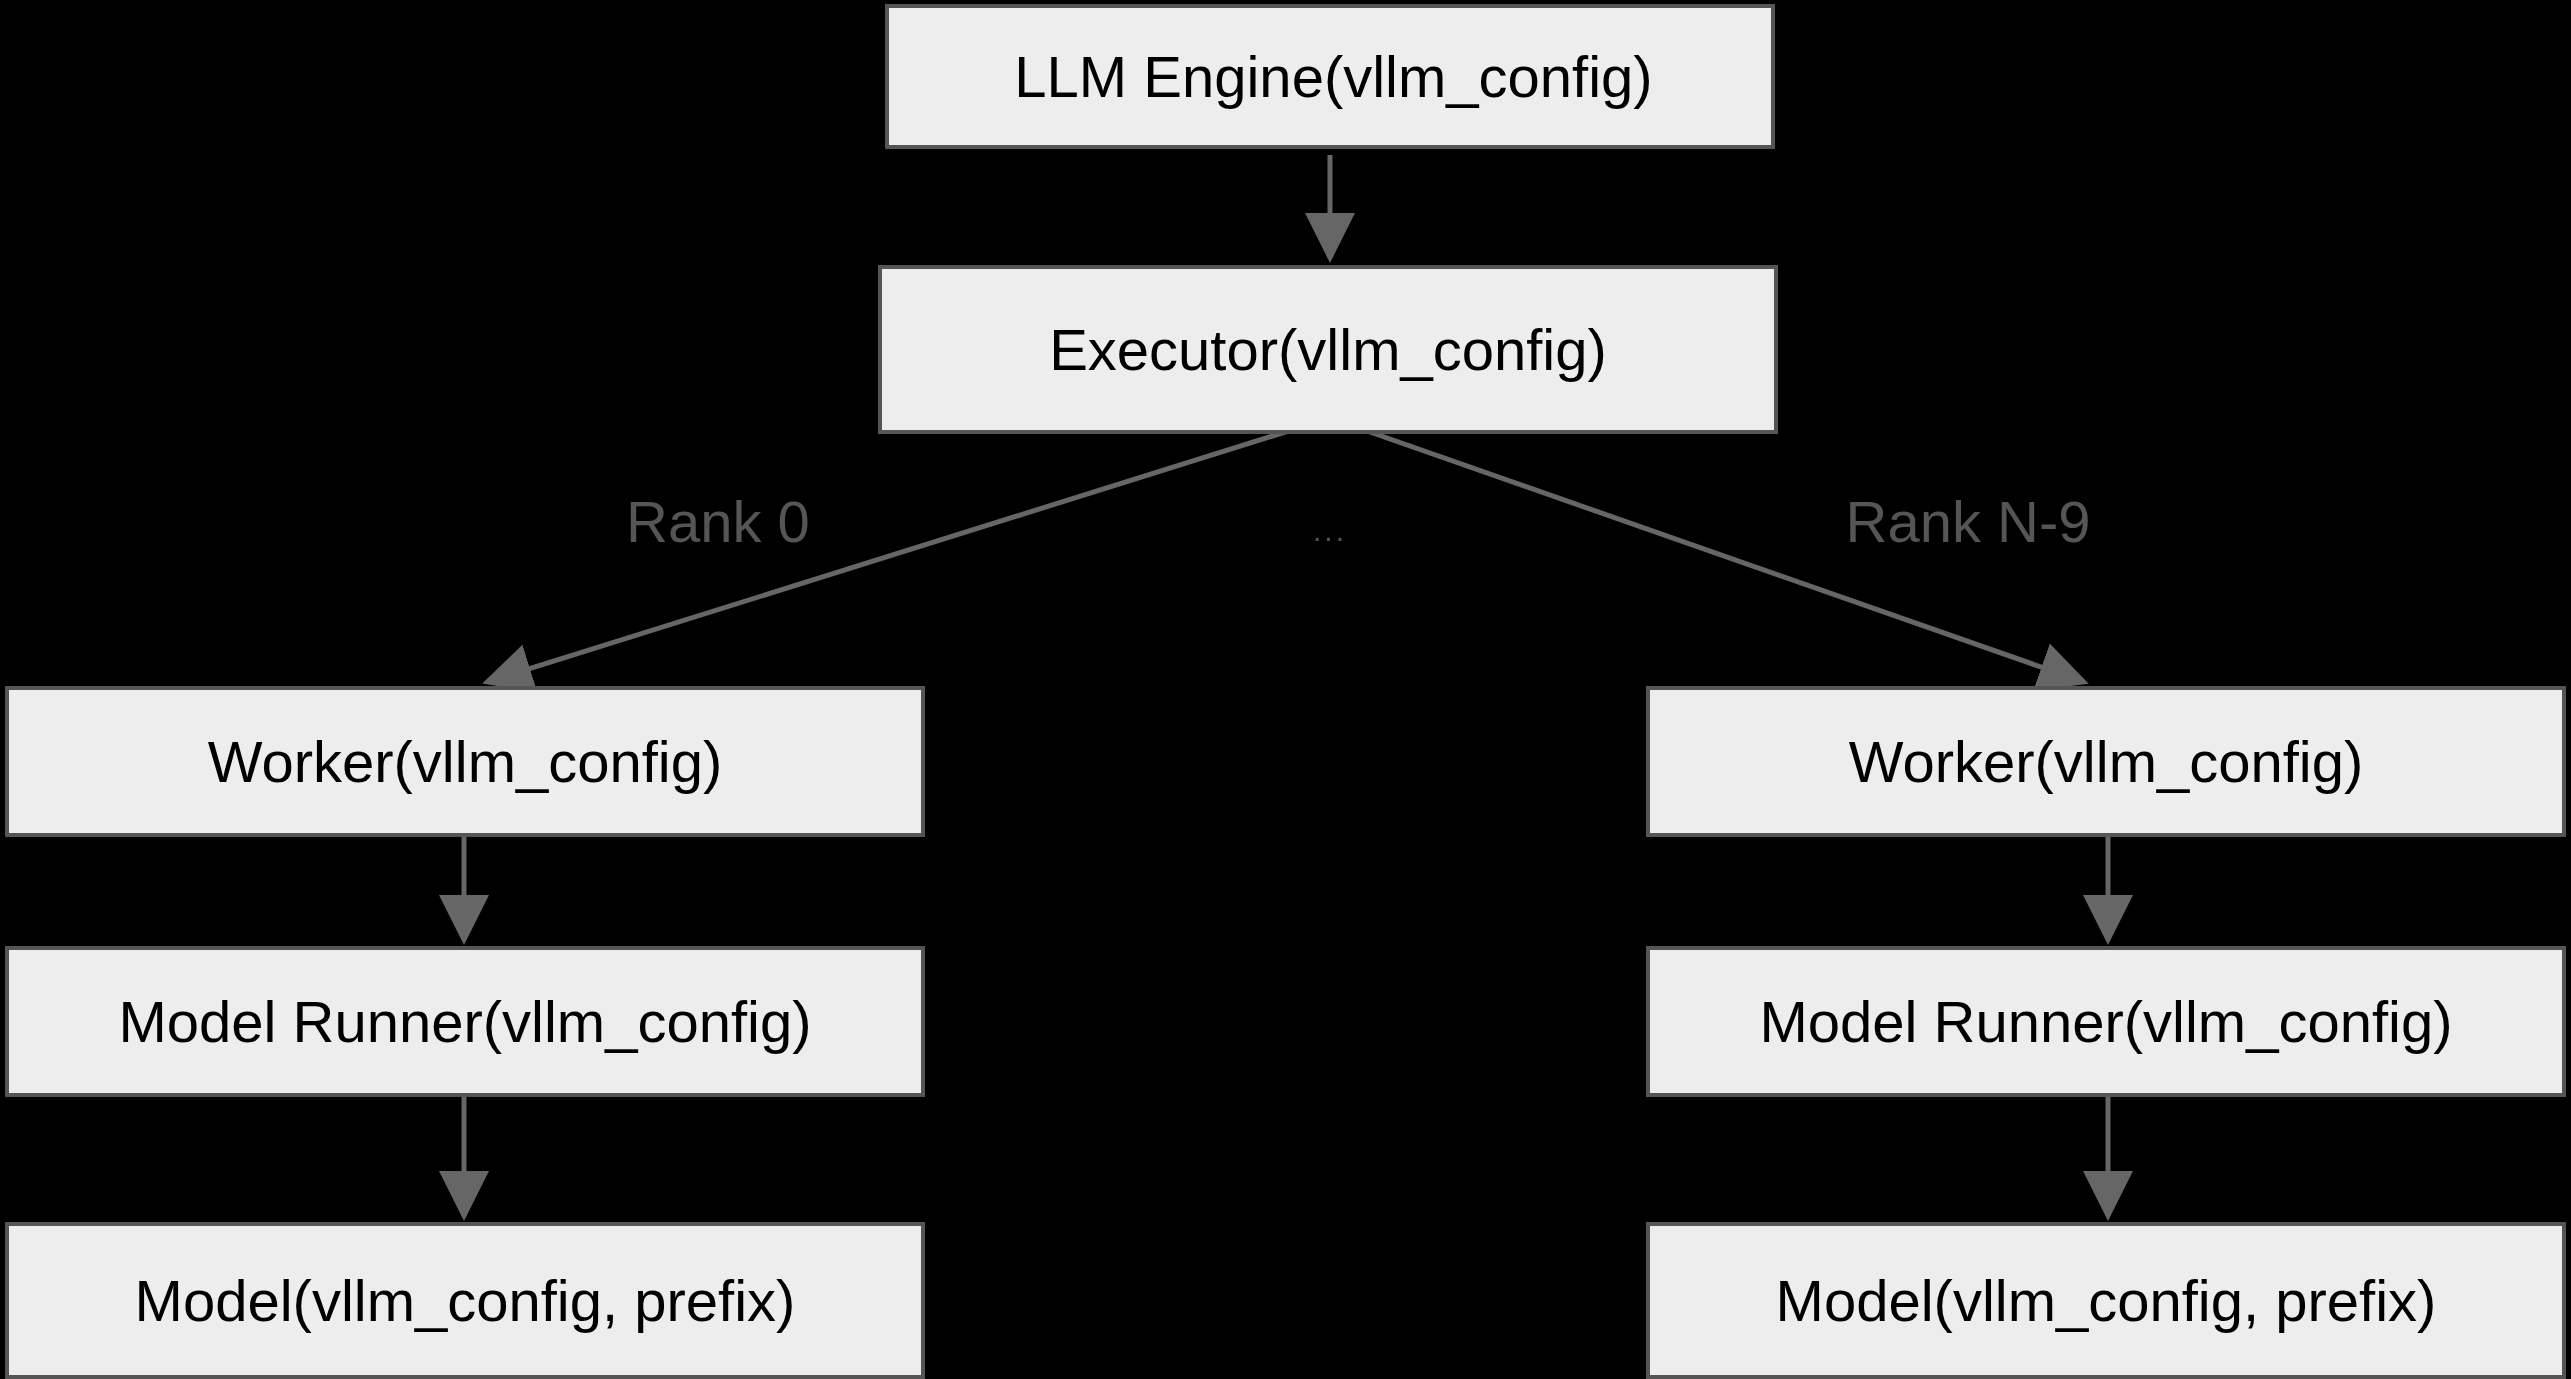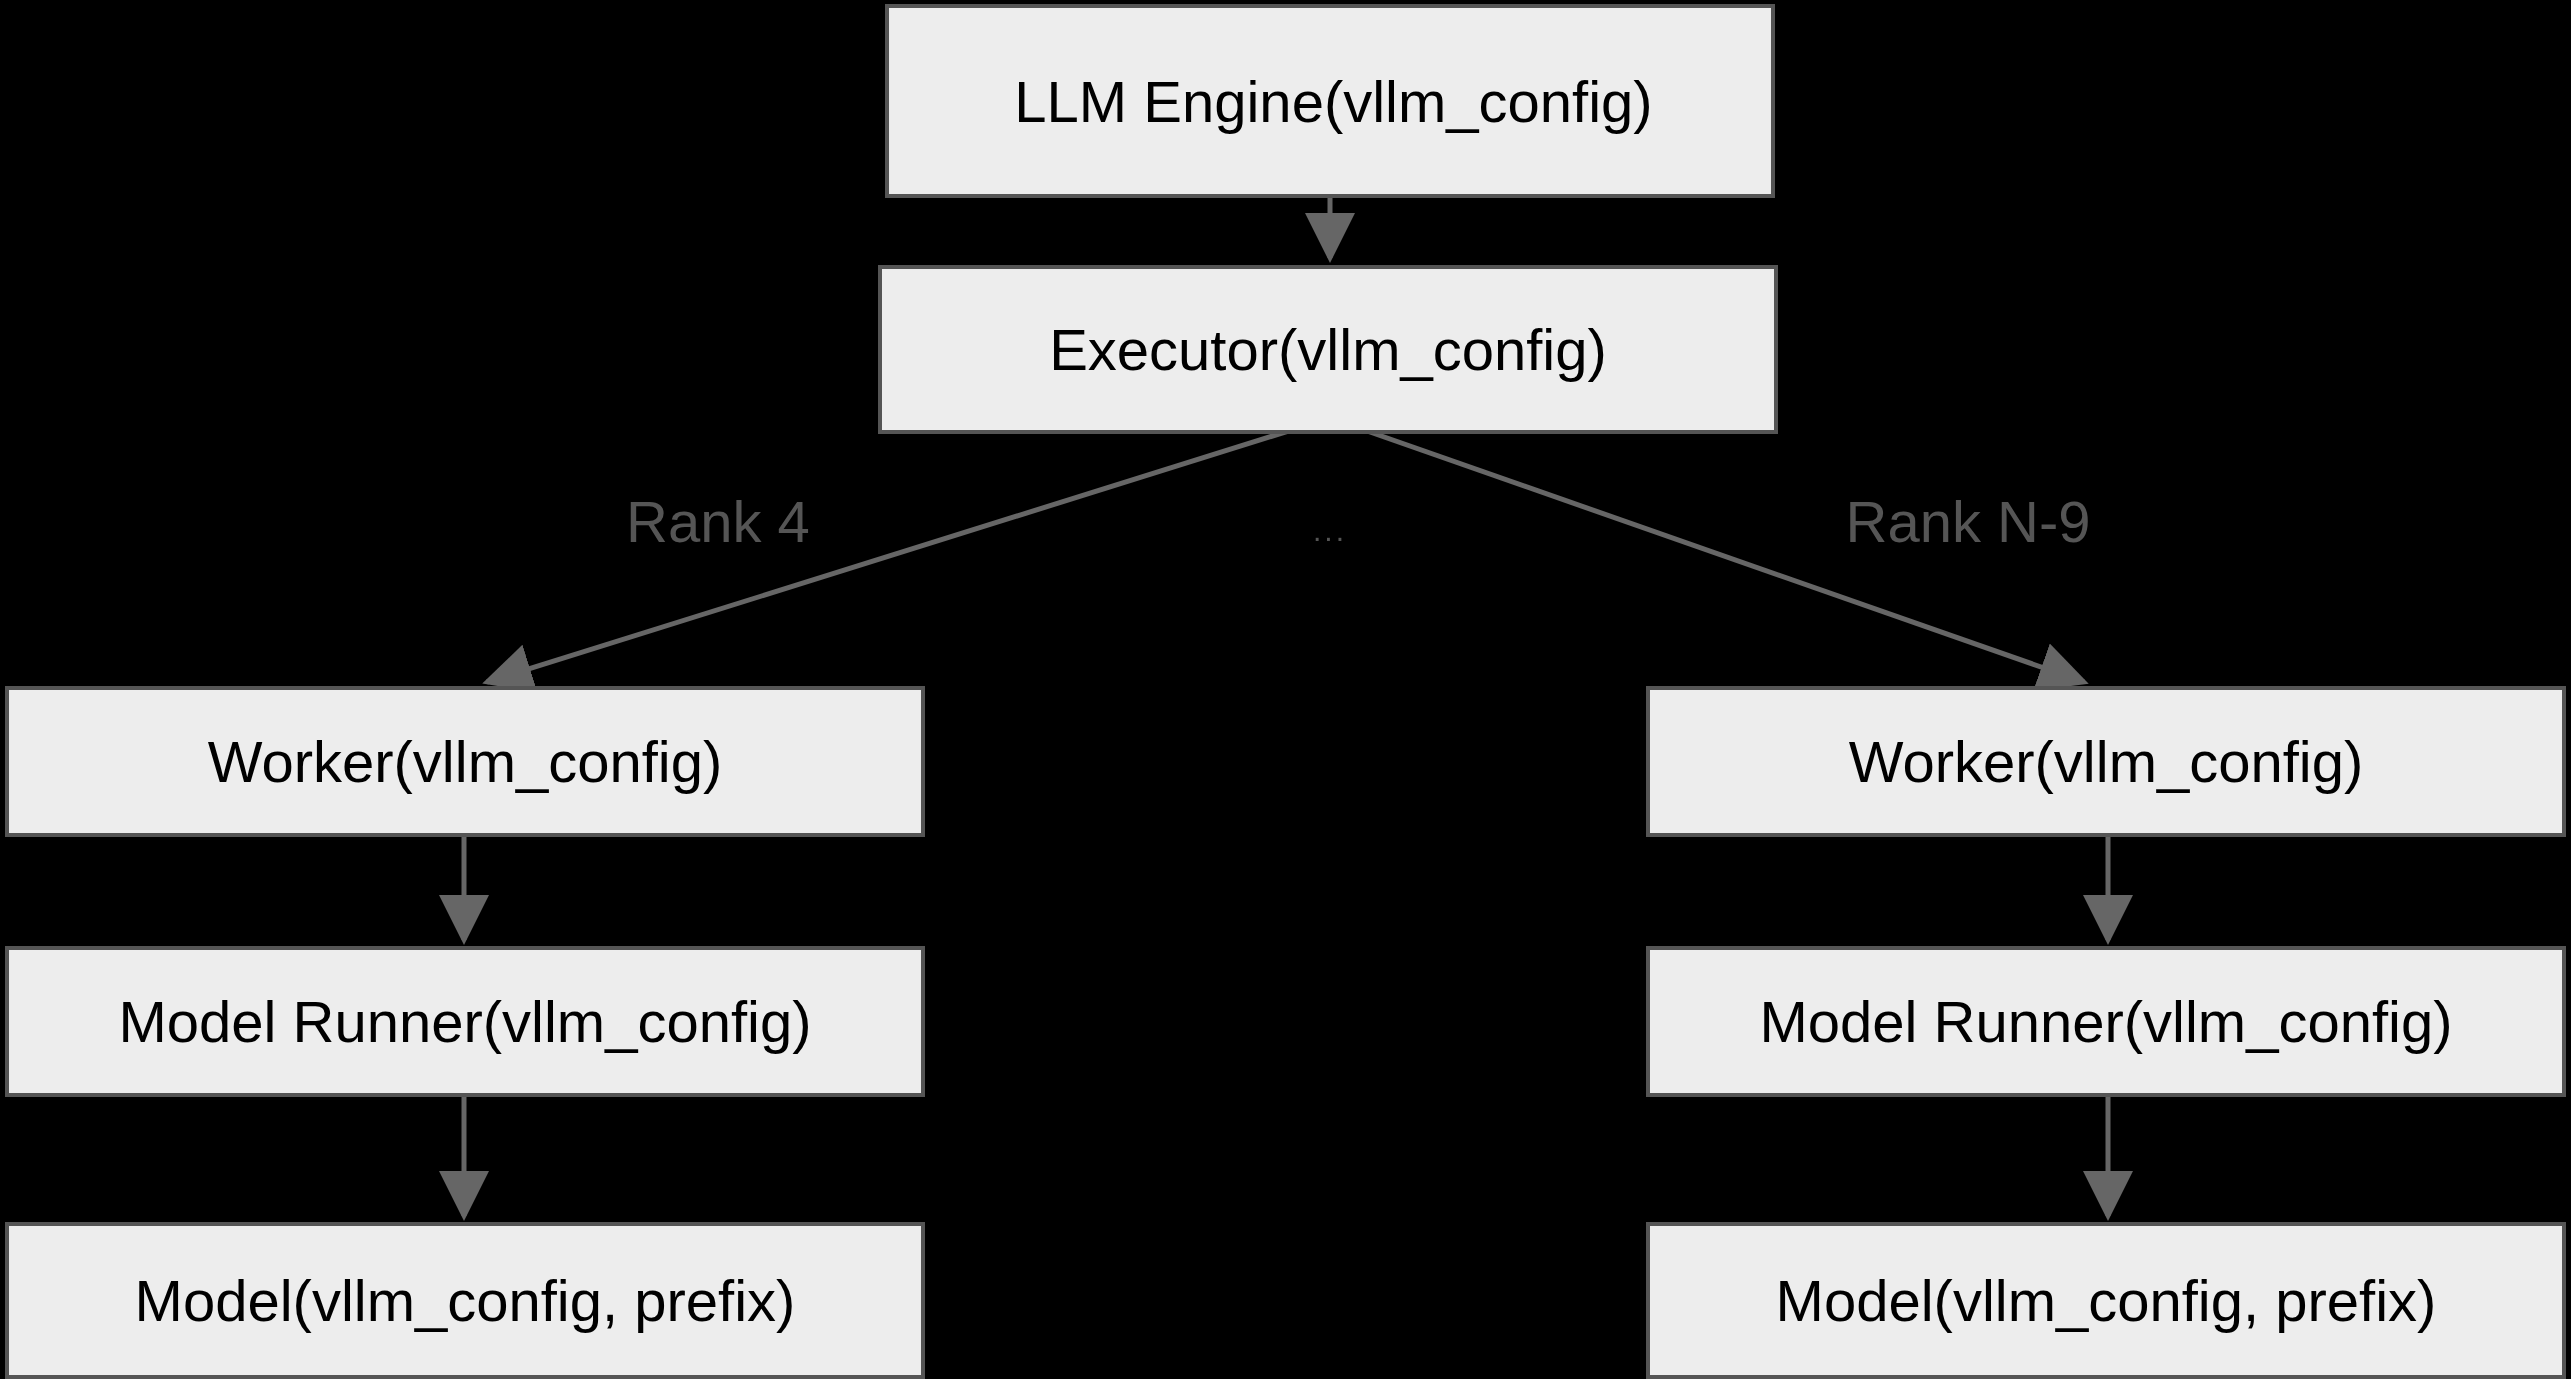--- a/index.html
+++ b/index.html
@@ -74,29 +74,29 @@
 
     <line x1="464" y1="837" x2="464" y2="940" stroke="#666666" stroke-width="5" marker-end="url(#arrowhead)"></line>
 
     <line x1="464" y1="1097" x2="464" y2="1216" stroke="#666666" stroke-width="5" marker-end="url(#arrowhead)"></line>
 
     <line x1="2108" y1="837" x2="2108" y2="940" stroke="#666666" stroke-width="5" marker-end="url(#arrowhead)"></line>
 
     <line x1="2108" y1="1097" x2="2108" y2="1216" stroke="#666666" stroke-width="5" marker-end="url(#arrowhead)"></line>
   </svg>
 
-  <div class="node" style="left:885px; top:4px; width:890px; height:194px;padding-left:7px;">
+  <div class="node" style="left:885px; top:4px; width:890px; height:145px;padding-left:7px;">
     <span>LLM Engine(vllm_config)</span>
   </div>
 
   <div class="node" style="left:878px; top:265px; width:900px; height:169px;">
     <span>Executor(vllm_config)</span>
   </div>
 
-  <div class="edge-label" style="left:718px; top:488px;">Rank 4</div>
+  <div class="edge-label" style="left:718px; top:488px;">Rank 0</div>
 
   <div class="ellipsis-label" style="left:1330px; top:514px;">...</div>
 
   <div class="edge-label" style="left:1968px; top:488px;">Rank N-9</div>
 
   <div class="node" style="left:5px; top:686px; width:920px; height:151px;">
     <span>Worker(vllm_config)</span>
   </div>
 
   <div class="node" style="left:5px; top:946px; width:920px; height:151px;">

